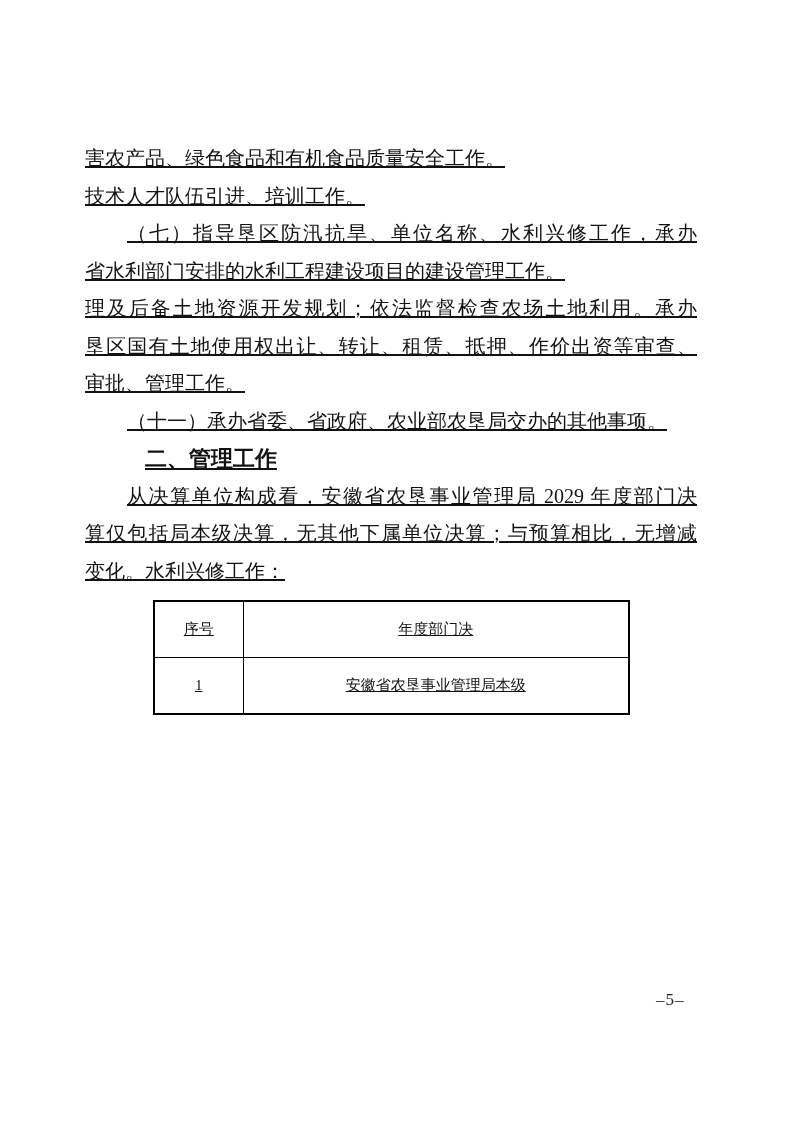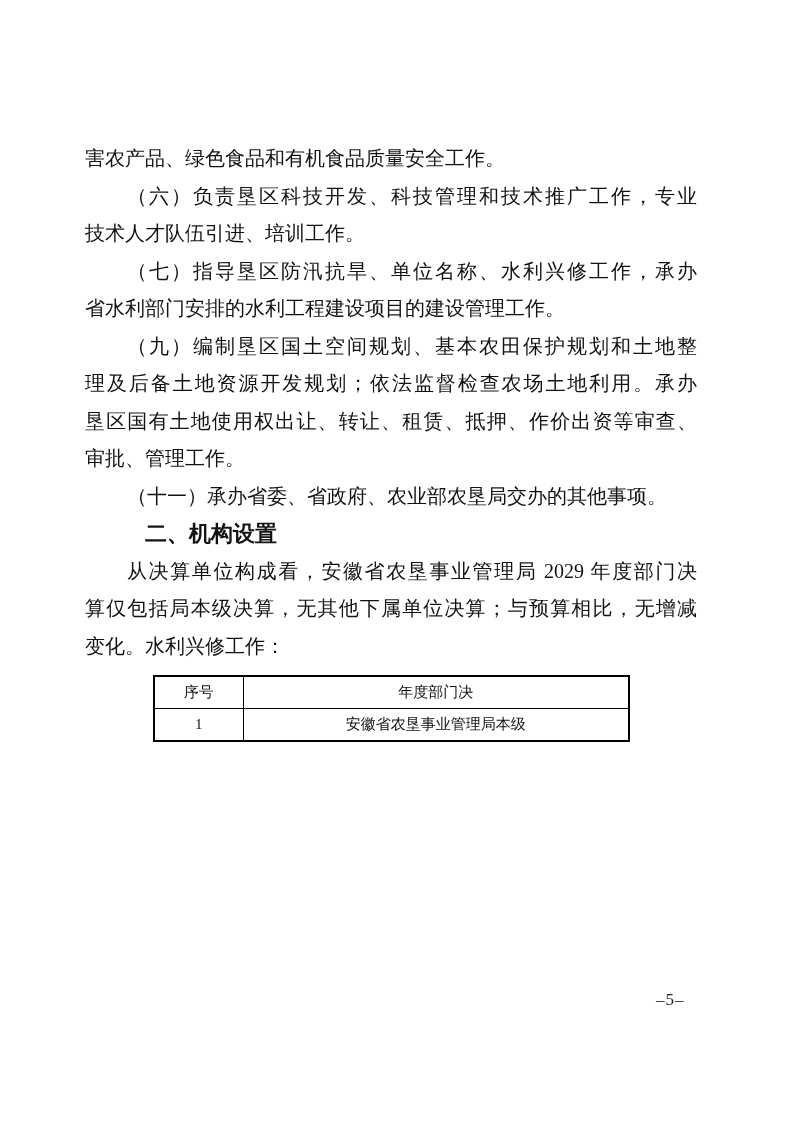--- a/index.html
+++ b/index.html
@@ -14,20 +14,21 @@
     background: #ffffff;
     color: #121212;
     font-family: "Liberation Serif", "DejaVu Serif", serif;
     overflow: hidden;
   }
   .content {
     position: absolute;
     left: 85px;
     top: 140px;
     width: 612px;
+    text-decoration: underline;
   }
   .line {
     font-size: 20px;
     height: 37.5px;
     line-height: 37.5px;
     white-space: nowrap;
     text-align: left;
   }
   .line.j {
     white-space: normal;
@@ -59,52 +60,50 @@
   }
   table.units {
     border: 2px solid #000;
   }
   table.units th, table.units td {
     font-weight: normal;
     font-size: 15px;
     text-align: center;
     vertical-align: middle;
     height: 23px;
-    padding: 4px;
+    padding: 16px;
     overflow: hidden;
   }
   .col-no { width: 89px; }
   .col-name { width: 386px; }
   .pageno {
     position: absolute;
     left: 656px;
     top: 990px;
     font-size: 17px;
     letter-spacing: 1px;
     color: #222;
   }
 </style>
 </head>
 <body>
 
 <div class="page">
   <div class="content">
 
     <div class="line">害农产品、绿色食品和有机食品质量安全工作。</div>
-    <div class="line j ind">（六）负责垦区科技开发、科技管理和技术推广工作，专业</div>
     <div class="line">技术人才队伍引进、培训工作。</div>
     <div class="line j ind">（七）指导垦区防汛抗旱、单位名称、水利兴修工作，承办</div>
     <div class="line">省水利部门安排的水利工程建设项目的建设管理工作。</div>
-    <div class="line j ind">（九）编制垦区国土空间规划、基本农田保护规划和土地整</div>
     <div class="line j">理及后备土地资源开发规划；依法监督检查农场土地利用。承办</div>
     <div class="line j">垦区国有土地使用权出让、转让、租赁、抵押、作价出资等审查、</div>
     <div class="line">审批、管理工作。</div>
     <div class="line ind">（十一）承办省委、省政府、农业部农垦局交办的其他事项。</div>
 
-    <div class="heading">二、机构设置</div>
+    <div class="heading">二、管理工作</div>
 
     <div class="line j ind">从决算单位构成看，安徽省农垦事业管理局 2029 年度部门决</div>
     <div class="line j">算仅包括局本级决算，无其他下属单位决算；与预算相比，无增减</div>
     <div class="line">变化。水利兴修工作：</div>
 
     <table class="units">
       <colgroup>
         <col class="col-no">
         <col class="col-name">
       </colgroup>

